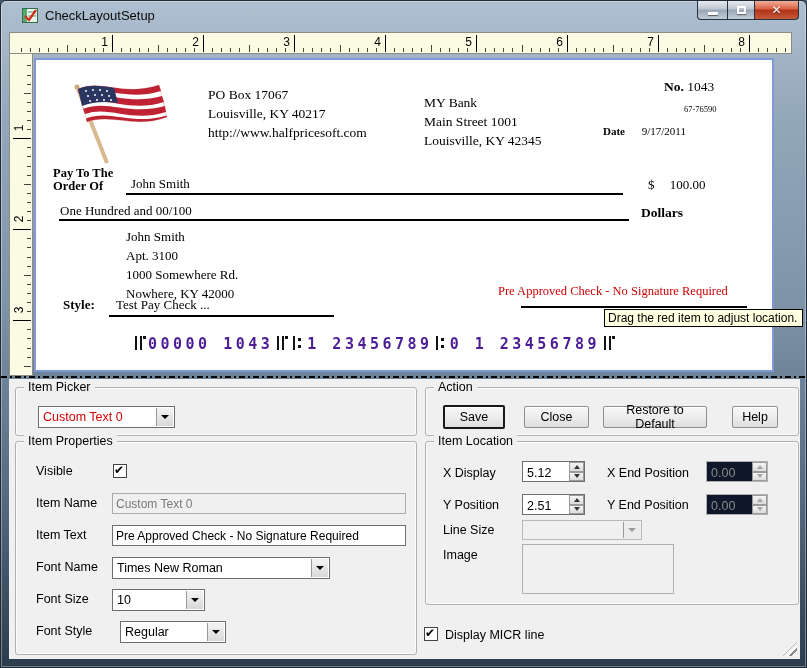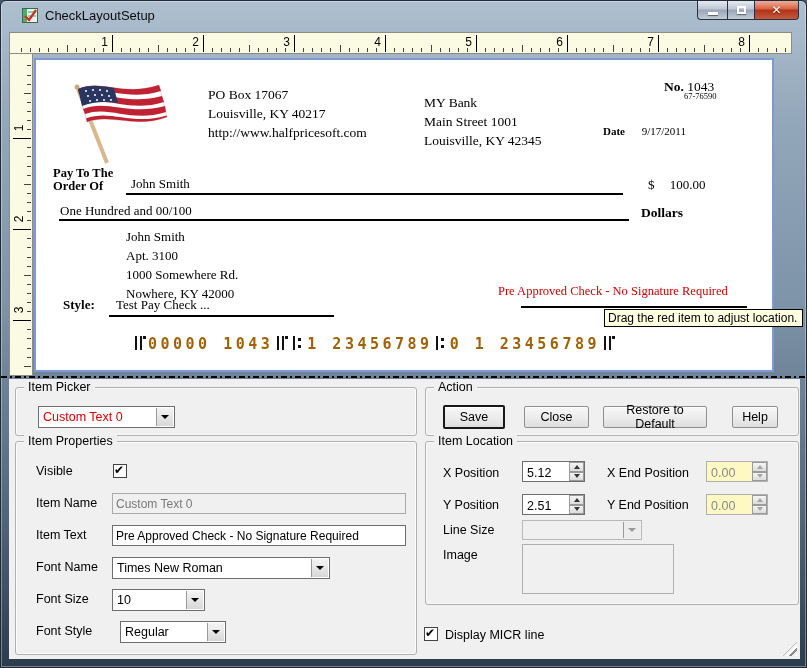--- a/index.html
+++ b/index.html
@@ -40,21 +40,21 @@
   
   #check{position:absolute;left:33px;top:57px;width:740px;height:314px;background:#fff;
     border:2px solid #7e99d4;box-sizing:border-box;}
   .serif{font-family:"Liberation Serif","DejaVu Serif",serif;}
   .chk{position:absolute;color:#000;}
   .addr{font-size:13.5px;line-height:19px;}
   .bline{position:absolute;background:#000;height:2px;}
   .red{color:#cc0000;}
   
   #micr{position:absolute;left:95px;top:275px;height:17px;white-space:nowrap;}
-  .micr-d{font:700 15px "DejaVu Sans Mono",monospace;letter-spacing:3.5px;color:#a16207;}
+  .micr-d{font:700 15px "DejaVu Sans Mono",monospace;letter-spacing:3.5px;color:#4c1d95;}
   .micr-s{display:inline-block;position:relative;width:13px;height:14px;margin:0 2px;vertical-align:-1px;}
   .micr-s.onus::before{content:"";position:absolute;left:2px;top:0;width:2px;height:14px;background:#111;box-shadow:5px 0 0 #111;}
   .micr-s.onus::after{content:"";position:absolute;right:0;top:0;width:3px;height:3px;background:#111;}
   .micr-s.transit::before{content:"";position:absolute;left:1px;top:0;width:2px;height:14px;background:#111;}
   .micr-s.transit::after{content:"";position:absolute;left:6px;top:2px;width:3px;height:3px;background:#111;box-shadow:0 7px 0 #111;}
   
   #tooltip{position:absolute;left:603px;top:308px;width:199px;height:18px;background:#ffffe1;
     border:1px solid #000;box-sizing:border-box;font-size:12px;color:#000;
     display:flex;align-items:center;padding-left:3px;z-index:40;white-space:nowrap;}
   
@@ -86,21 +86,21 @@
   .tbox:disabled,.tbox.disabled{background:#f0f0f0;color:#787878;border-color:#aaa;}
   
   .spin{position:absolute;width:63px;height:21px;border:1px solid #6e6e6e;background:#fff;box-sizing:border-box;}
   .spin input{position:absolute;left:0;top:0;width:44px;height:19px;border:none;background:transparent;
     font-size:12.5px;padding:1px 0 0 4px;font-family:inherit;color:#000;}
   .spin .btns{position:absolute;right:0;top:0;bottom:0;width:15px;display:flex;flex-direction:column;}
   .spin .sb{flex:1;border:1px solid #9a9a9a;background:linear-gradient(#f5f5f5,#dcdcdc);
     display:flex;align-items:center;justify-content:center;}
   .ar-up{width:0;height:0;border-left:3px solid transparent;border-right:3px solid transparent;border-bottom:4px solid #333;}
   .ar-dn{width:0;height:0;border-left:3px solid transparent;border-right:3px solid transparent;border-top:4px solid #333;}
-  .spin.disabled{background:#fef9c3;border-color:#b0b0b0;}
+  .spin.disabled{background:#0f172a;border-color:#b0b0b0;}
   .spin.disabled input{color:#8a8a8a;}
   .spin.disabled .ar-up{border-bottom-color:#a5a5a5;}
   .spin.disabled .ar-dn{border-top-color:#a5a5a5;}
   
   .cb{position:absolute;width:14px;height:14px;background:#fff;border:1px solid #444;box-sizing:border-box;}
   .cb.checked::after{content:"✔";position:absolute;left:0px;top:-2px;font-size:12px;font-weight:bold;color:#000;}
   #grip{position:absolute;right:3px;bottom:3px;width:14px;height:14px;
     background:repeating-linear-gradient(135deg,#fdfdfd 0 2px,#8b8b8b 2px 4px,transparent 4px 6px);
     clip-path:polygon(100% 0,100% 100%,0 100%);}
   .imgbox{position:absolute;border:1px solid #b0b0b0;background:#f0f0f0;}
@@ -303,21 +303,21 @@
     <div class="chk serif addr" style="left:388px;top:33px">
       <div>MY Bank</div>
       <div>Main Street 1001</div>
       <div>Louisville, KY 42345</div>
     </div>
 
     <div class="chk serif" style="left:628px;top:19px;font-size:13.5px">
       <b>No.</b>
       <span>1043</span>
     </div>
-    <div class="chk serif" style="left:648px;top:31px;font-size:8.5px">67-76590</div>
+    <div class="chk serif" style="left:648px;top:44px;font-size:8.5px">67-76590</div>
     <div class="chk serif" style="left:567px;top:65px;font-size:11px">
       <b>Date</b>
       <span style="margin-left:14px">9/17/2011</span>
     </div>
 
     <div class="chk serif" style="left:17px;top:107px;font-size:12.5px;font-weight:bold;line-height:13px">
       <div>Pay To The</div>
       <div>Order Of</div>
     </div>
     <div class="chk serif" style="left:95px;top:116px;font-size:13px">John Smith</div>
@@ -405,21 +405,21 @@
         <span class="val">Regular</span>
         <span class="drop">
             <i class="arrow"></i>
           </span>
       </div>
     </div>
 
     <div class="group" style="left:416px;top:62px;width:372px;height:162px">
       <span class="glabel">Item Location</span>
 
-      <span class="lbl" style="left:17px;top:24px">X Position</span>
+      <span class="lbl" style="left:17px;top:24px">X Display</span>
       <div class="spin" style="left:96px;top:19px">
         <input value="5.12" style="">
         <span class="btns">
             <span class="sb">
               <i class="ar-up"></i>
             </span>
             <span class="sb">
               <i class="ar-dn"></i>
             </span>
           </span>

